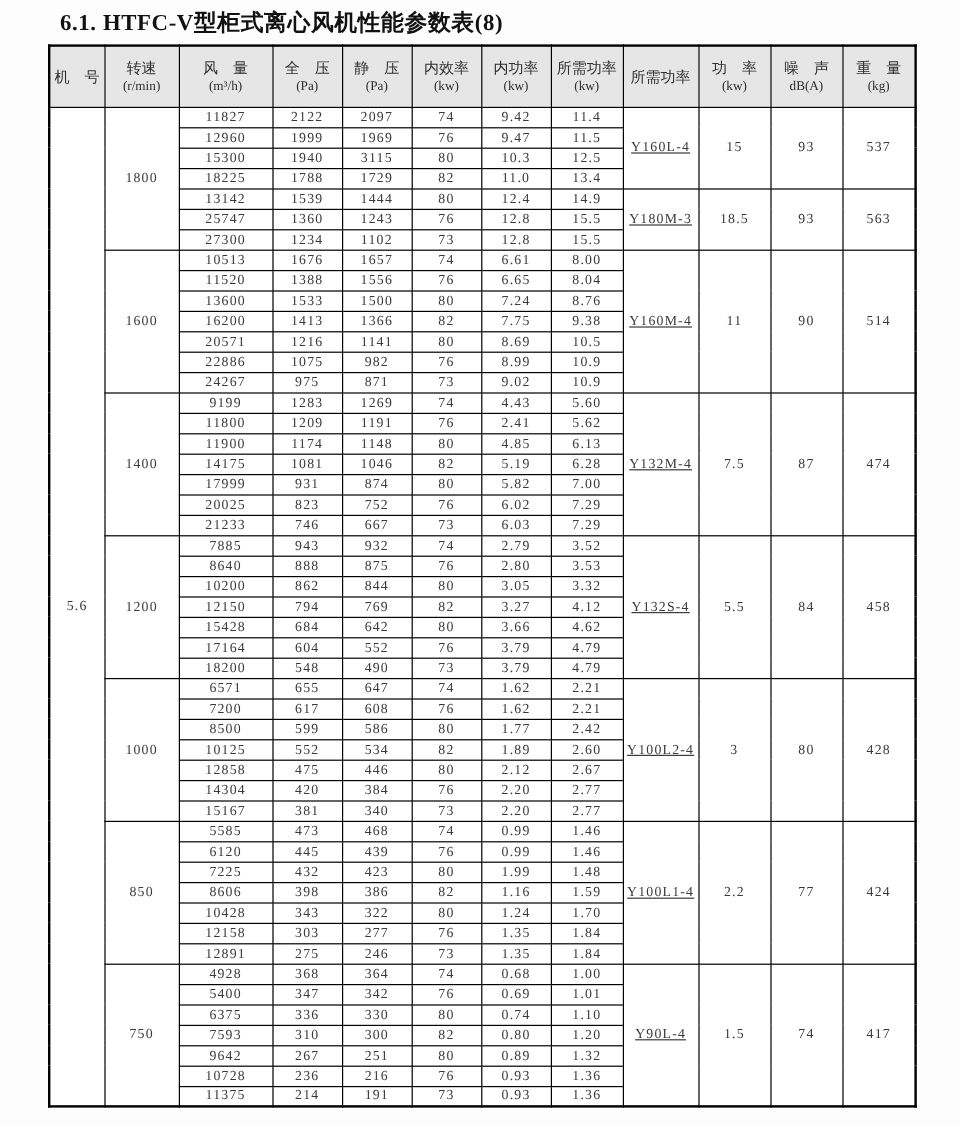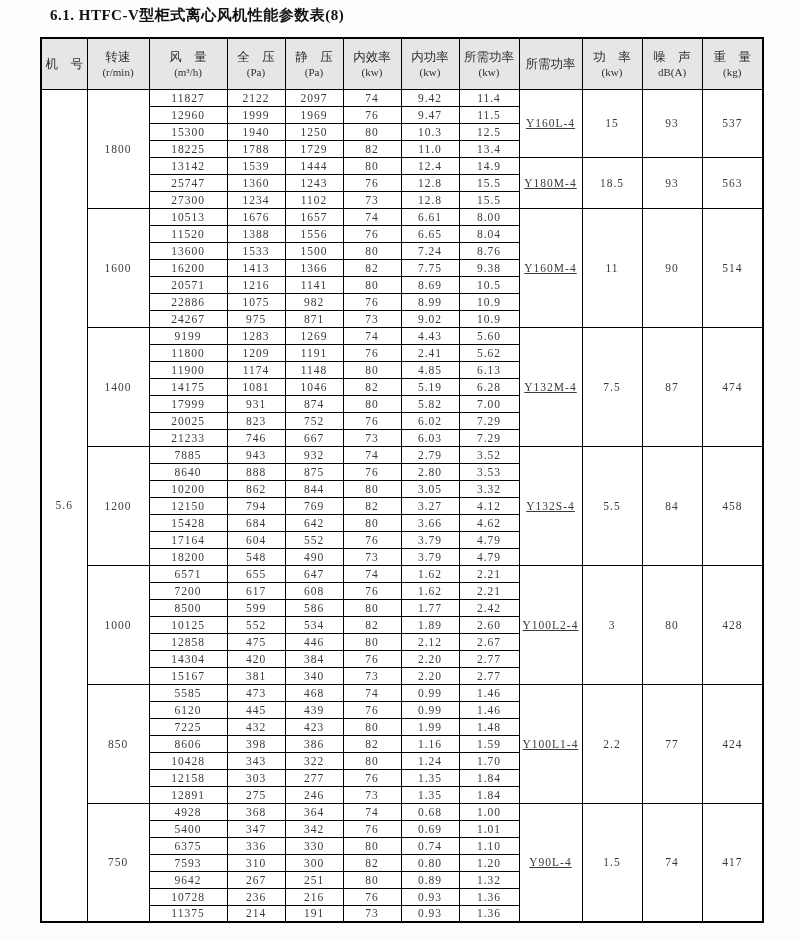--- a/index.html
+++ b/index.html
@@ -10,21 +10,21 @@
     height: 939px;
     background: #fdfdfd;
     font-family: "Liberation Serif", "DejaVu Serif", serif;
     color: #3a3a3a;
     overflow: hidden;
   }
   .doc-title {
     position: absolute;
     top: 6px;
     left: 50px;
-    font-size: 15px;
+    font-size: 19px;
     font-weight: bold;
     color: #111111;
     letter-spacing: 0.5px;
     white-space: nowrap;
   }
   table.perf {
     position: absolute;
     top: 37px;
     left: 40px;
     width: 722px;
@@ -150,41 +150,41 @@
           <td>12960</td>
           <td>1999</td>
           <td>1969</td>
           <td>76</td>
           <td>9.47</td>
           <td>11.5</td>
         </tr>
         <tr>
           <td>15300</td>
           <td>1940</td>
-          <td>1250</td>
+          <td>3115</td>
           <td>80</td>
           <td>10.3</td>
           <td>12.5</td>
         </tr>
         <tr>
           <td>18225</td>
           <td>1788</td>
           <td>1729</td>
           <td>82</td>
           <td>11.0</td>
           <td>13.4</td>
         </tr>
         <tr>
           <td>13142</td>
           <td>1539</td>
           <td>1444</td>
           <td>80</td>
           <td>12.4</td>
           <td>14.9</td>
-          <td rowspan="3" class="model">Y180M-4</td>
+          <td rowspan="3" class="model">Y180M-3</td>
           <td rowspan="3">18.5</td>
           <td rowspan="3">93</td>
           <td rowspan="3">563</td>
         </tr>
         <tr>
           <td>25747</td>
           <td>1360</td>
           <td>1243</td>
           <td>76</td>
           <td>12.8</td>

